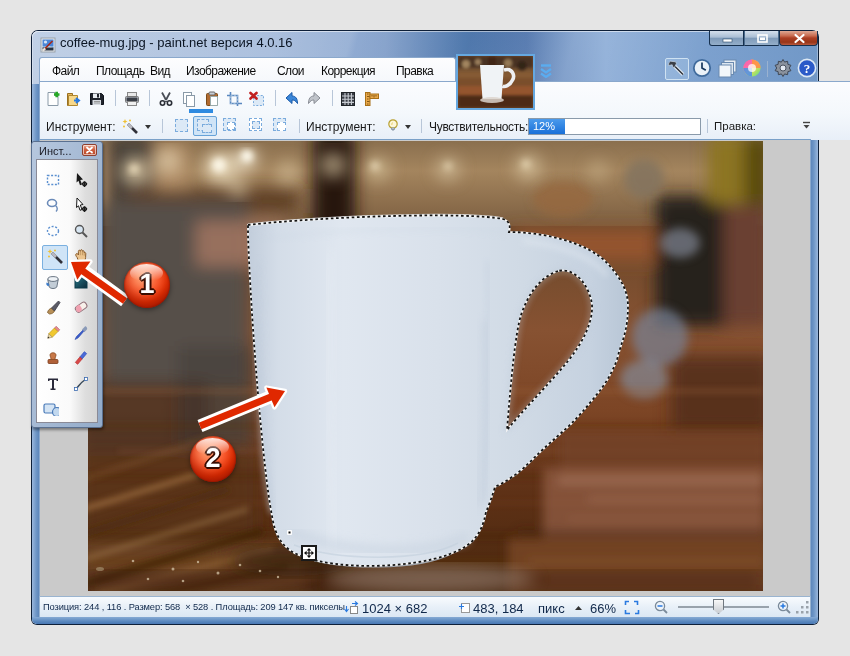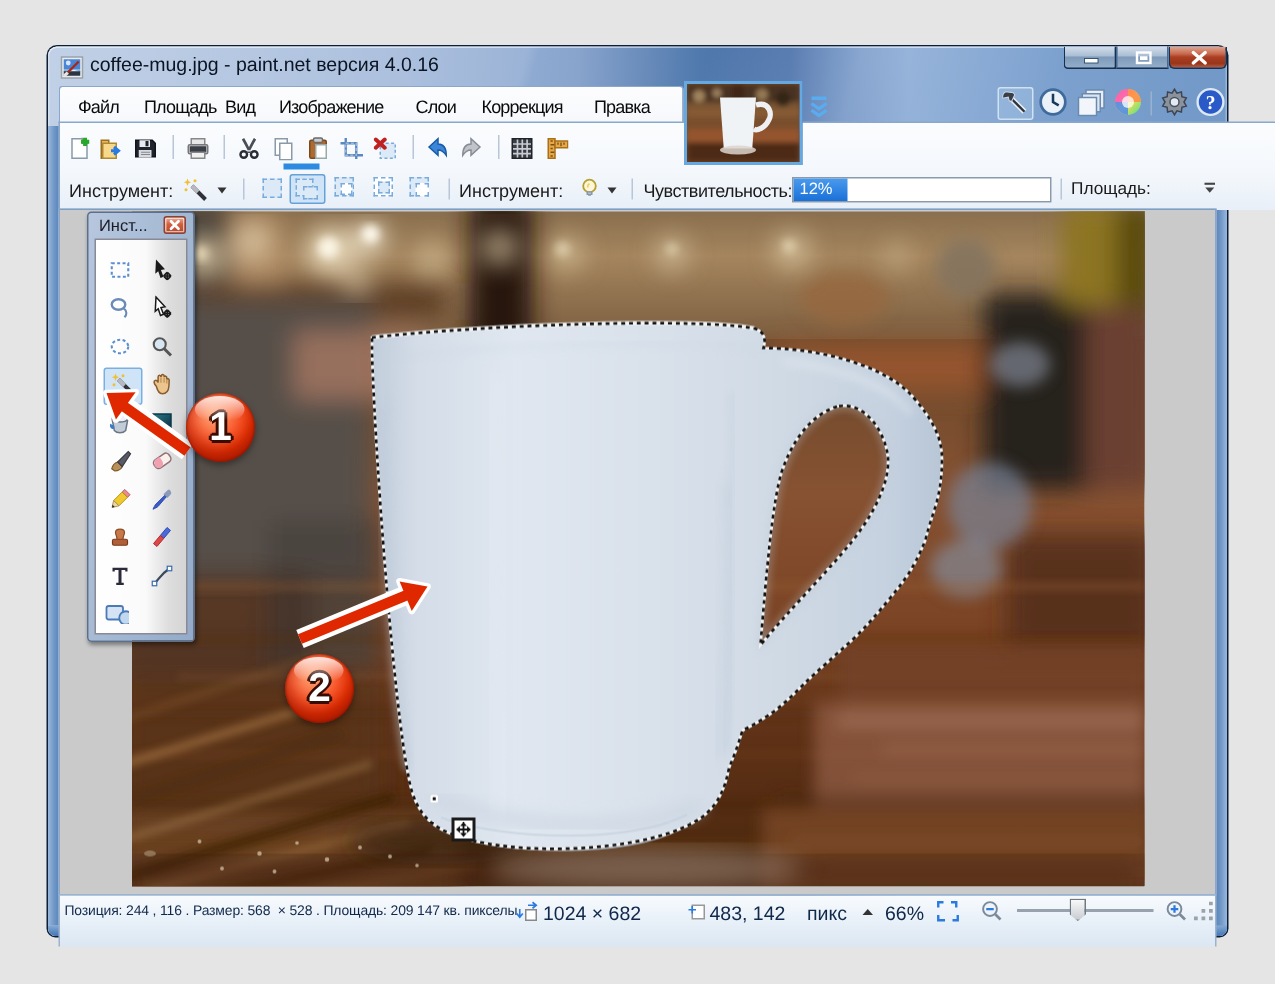--- a/index.html
+++ b/index.html
@@ -26,30 +26,30 @@
 .glyph{position:absolute;left:0;top:0;width:100%;height:100%;}
 
 #menutab{position:absolute;left:7px;top:26px;width:417px;height:28px;border-radius:3px 3px 0 0;
 background:linear-gradient(#fdfdfe,#f4f7fb);border:1px solid #8aa8cc;border-bottom:none;}
 .menuitem{position:absolute;top:6px;font-size:12px;letter-spacing:-.55px;color:#0a0a0a;white-space:nowrap;}
 #toolzone{position:absolute;left:7px;top:50px;width:844px;height:59px;
 background:linear-gradient(#fbfcfe 0%,#f4f8fc 55%,#e8eff8 100%);border:1px solid #8aa8cc;border-bottom:none;}
 #tabind{position:absolute;left:157px;top:78px;width:24px;height:3.5px;background:#2e8ae0;}
 #canvas{position:absolute;left:7px;top:108px;width:772px;height:457px;background:#cacaca;
 border-left:1px solid #8aa8cc;border-right:1px solid #8aa8cc;border-top:1px solid #7aa0c8;}
-#statusbar{position:absolute;left:7px;top:565px;width:772px;height:35px;
+#statusbar{position:absolute;left:7px;top:565px;width:772px;height:21px;
 background:linear-gradient(#f8fbfe 0%,#e8f0f8 50%,#dbe7f3 100%);border:1px solid #9ab4d0;border-bottom:none;
 font-size:11.5px;color:#10284a;text-align:right;}
 
 #thumb{position:absolute;left:424px;top:23px;width:79px;height:56px;background:#3f6db1;
 border:2px solid #66a8e0;}
 
 #photo{position:absolute;left:88px;top:141px;width:675px;height:450px;}
 
-#palette{position:absolute;left:58px;top:141px;width:72px;height:287px;
+#palette{position:absolute;left:31px;top:141px;width:72px;height:287px;
 background:linear-gradient(100deg,#b6c7de,#93abc9);border:1px solid #5a7090;border-radius:3px;
 box-shadow:1px 2px 3px rgba(0,0,0,.4);}
 #paltitle{position:absolute;left:7px;top:3px;font-size:11px;color:#1a1a24;}
 #palclose{position:absolute;right:5px;top:2px;width:15px;height:12px;border-radius:2px;
 background:linear-gradient(#f0b09a,#d06040 45%,#b84828);border:1px solid #904030;
 box-shadow:inset 0 0 0 1px rgba(255,255,255,.6);}
 #palbody{position:absolute;left:4px;top:17px;right:4px;bottom:4px;
 background:linear-gradient(to right,#ffffff 0%,#fafafa 55%,#dedede 80%,#d4d4d4 100%);
 border:1px solid #8a8a96;}
 .ticn{position:absolute;width:16px;height:16px;}
@@ -221,41 +221,41 @@
           <path d="M6.5 10 h3 v1.5 h-3 z M7 12 h2" stroke="#8a98a8" stroke-width="1" fill="#d8e0e8"></path>
           <path d="M8 4.5 c-1 .5-1.5 1.5-1 2.5" stroke="#e8d060" fill="none"></path>
         </svg>
       <div class="arrow-dn" style="left:365px;top:43px"></div>
       <div class="t2sep" style="left:381px"></div>
       <div class="t2lab" style="left:389px;letter-spacing:-.3px">Чувствительность:</div>
       <div id="sensbar">
           <div id="sensfill">12%</div>
         </div>
       <div class="t2sep" style="left:667px"></div>
-      <div class="t2lab" style="left:674px;font-size:11.5px">Площадь:</div>
+      <div class="t2lab" style="left:674px;font-size:11.5px">Правка:</div>
       <svg style="position:absolute;left:762px;top:38px" width="10" height="12">
           <path d="M1 2.5 h7" stroke="#444" stroke-width="1.4"></path>
           <path d="M1.5 5 h6 l-3 3.5 z" fill="#444"></path>
         </svg>
     </div>
     <div id="tabind"></div>
     <div id="canvas"></div>
     <div id="statusbar">
       <div class="sbit" style="left:3px;top:5px;letter-spacing:-.1px">Позиция: 244 , 116 . Размер: 568&nbsp; × 528 . Площадь: 209 147 кв. пикселы</div>
       <svg style="position:absolute;left:303px;top:3px" width="17" height="15">
           <path d="M9 3.5 h5 m-2 -2 l2.5 2 l-2.5 2" stroke="#2a7ae0" fill="none" stroke-width="1.1"></path>
           <path d="M3.5 6 v5 m-2 -2 l2 2.5 l2 -2.5" stroke="#2a7ae0" fill="none" stroke-width="1.1"></path>
           <rect x="7.5" y="6.5" width="7" height="7" fill="#fff" stroke="#888"></rect>
         </svg>
       <div class="sbit2" style="left:322px">1024 × 682</div>
       <svg style="position:absolute;left:418px;top:3px" width="14" height="15">
           <rect x="3.5" y="3.5" width="8" height="9" fill="#fff" stroke="#999"></rect>
           <path d="M1 6.5 h5 M3.5 4 v5" stroke="#2a7ae0" stroke-width="1.1"></path>
         </svg>
-      <div class="sbit2" style="left:433px">483, 142</div>
+      <div class="sbit2" style="left:433px">483, 184</div>
       <div class="sbit2" style="left:498px">пикс</div>
       <svg style="position:absolute;left:534px;top:8px" width="9" height="6">
           <path d="M1 5 h7 l-3.5 -4 z" fill="#333"></path>
         </svg>
       <div class="sbit2" style="left:550px">66%</div>
       <svg style="position:absolute;left:584px;top:3px" width="16" height="15">
           <path d="M1.5 5 V1.5 H5 M10 1.5 h3.5 V5 M14.5 10 v3.5 H11 M6 13.5 H1.5 V10" fill="none" stroke="#2a7ae0" stroke-width="1.6"></path>
         </svg>
       <svg style="position:absolute;left:613px;top:2px" width="17" height="17">
           <circle cx="7" cy="7" r="4.6" fill="#eef4fa" stroke="#7a8a9a" stroke-width="1.3"></circle>

